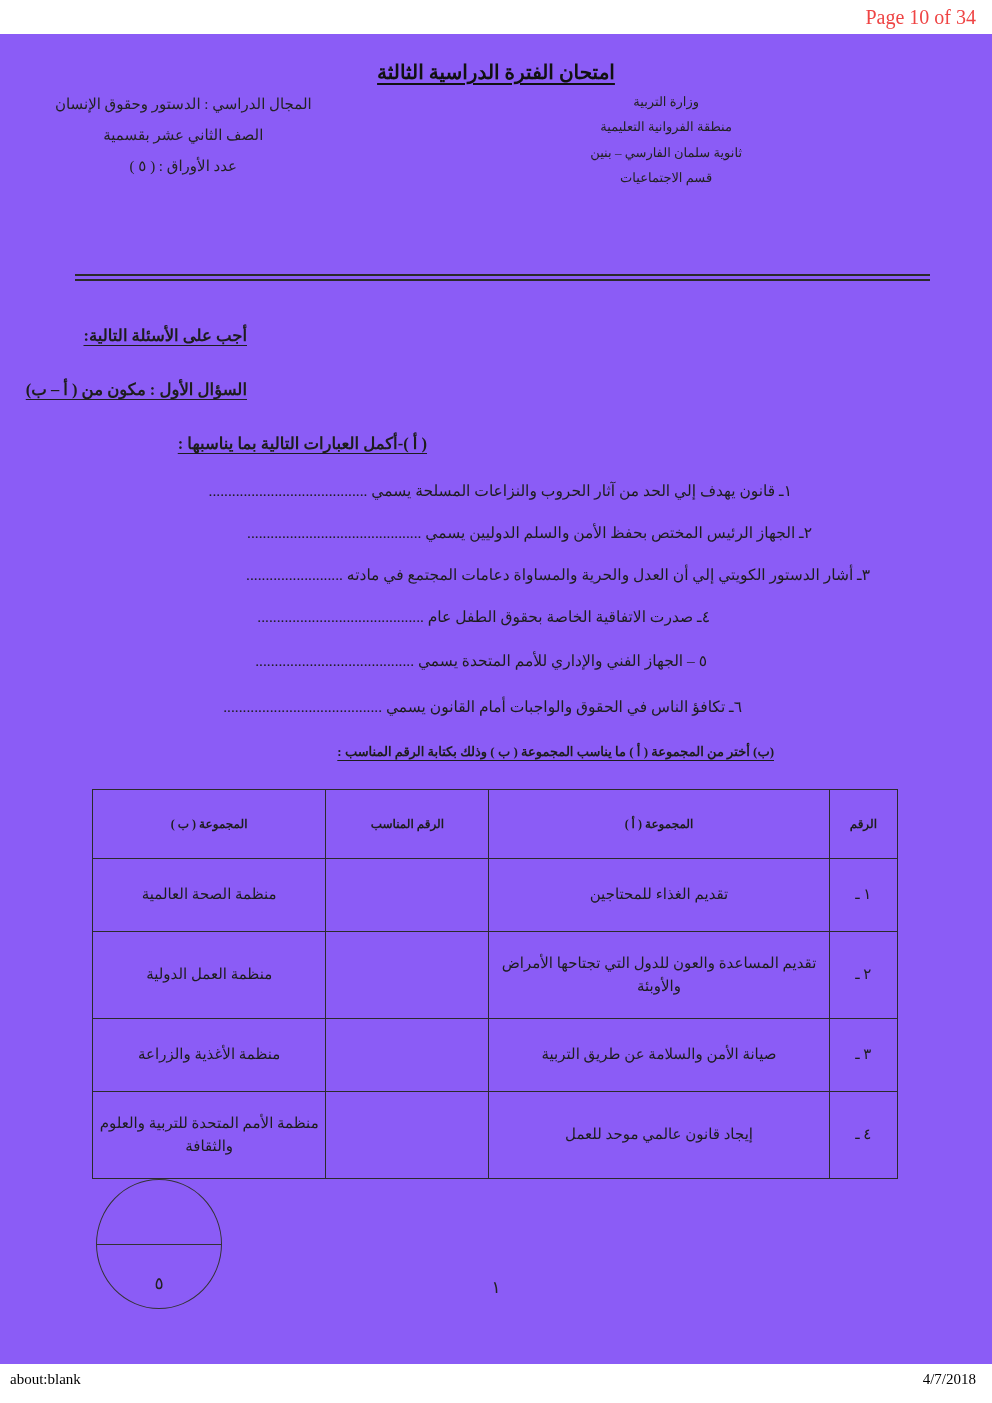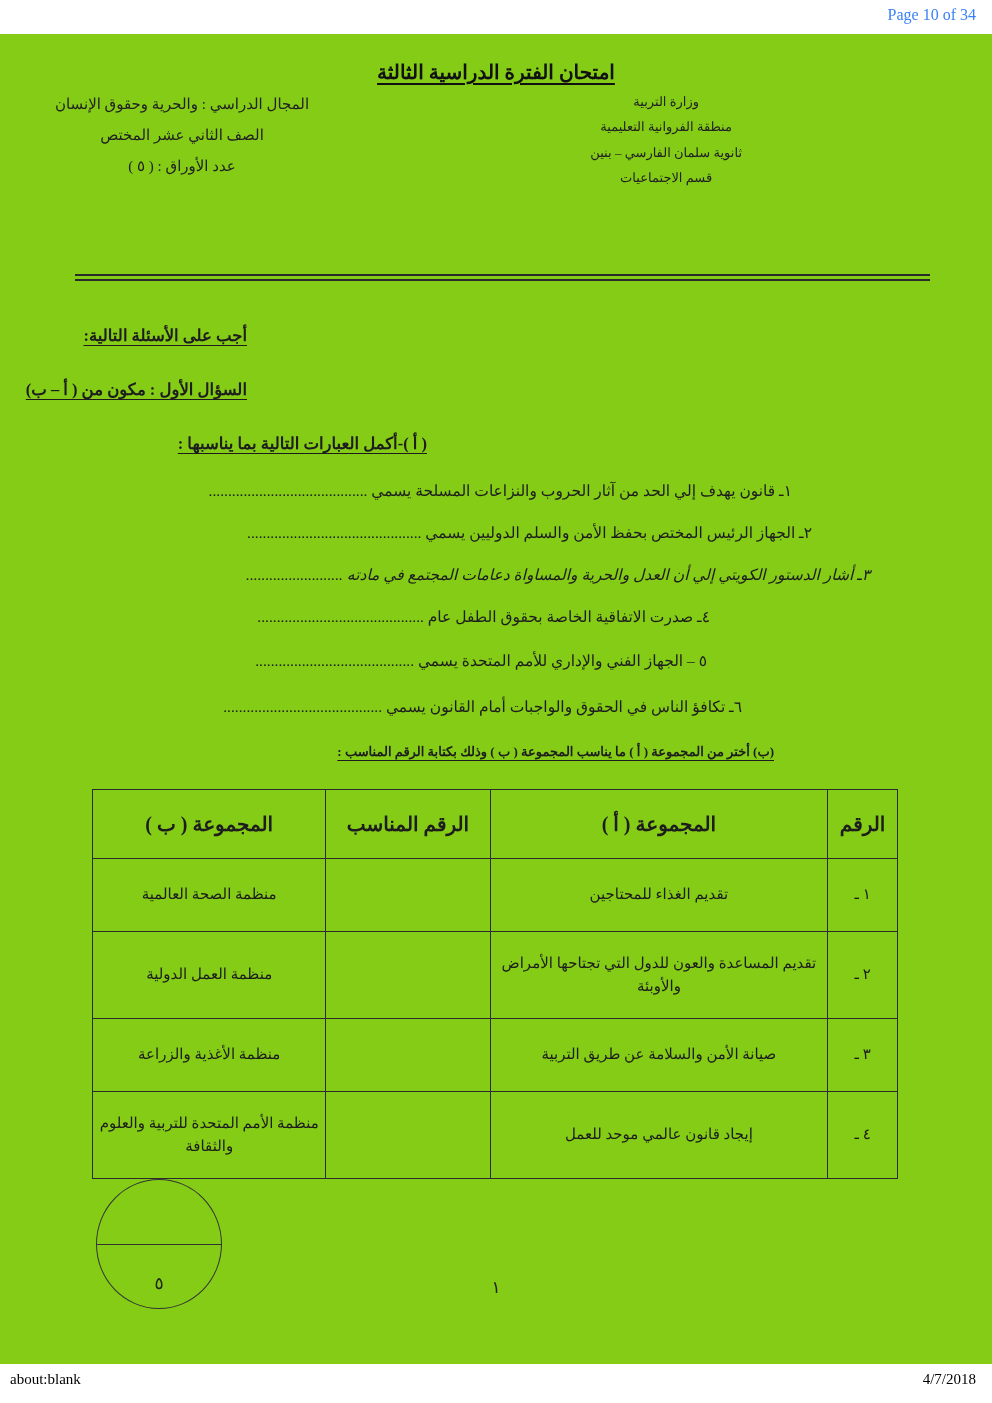--- a/index.html
+++ b/index.html
@@ -23,22 +23,22 @@
     left: 0;
     width: 992px;
     height: 22px;
     direction: ltr;
   }
   .print-header .page-of {
     position: absolute;
     right: 16px;
     top: 0;
     font-family: "Liberation Serif", serif;
-    font-size: 16px;
-    color: #3b82f6;
+    font-size: 20px;
+    color: #ef4444;
   }
   .print-footer {
     position: absolute;
     bottom: 10px;
     left: 0;
     width: 992px;
     height: 22px;
     direction: ltr;
   }
   .print-footer .blank-url {
@@ -56,21 +56,21 @@
     color: #000;
   }
 
   
   .scan {
     position: absolute;
     top: 34px;
     left: 0;
     width: 992px;
     height: 1330px;
-    background: #84cc16;
+    background: #8b5cf6;
   }
 
   
   .hdr-right {
     position: absolute;
     top: 55px;
     right: 250px;
     text-align: center;
     line-height: 1.95;
     font-size: 13px;
@@ -149,21 +149,21 @@
     border: 1.4px solid #2b2b2b;
     text-align: center;
     vertical-align: middle;
     font-size: 15px;
     color: #1d1d1d;
     padding: 10px 6px;
     line-height: 1.55;
   }
   table.match th {
     font-weight: bold;
-    font-size: 20px;
+    font-size: 12px;
     height: 48px;
   }
   table.match td.num-col { width: 58px; }
   table.match td.a-col   { width: 352px; }
   table.match td.mid-col { width: 160px; }
   table.match td.b-col   { width: 236px; }
   table.match tr.row td { height: 52px; }
   table.match tr.row-tall td { height: 66px; }
 
   
@@ -217,22 +217,22 @@
   </div>
 
   <div class="hdr-right">
     <div>وزارة التربية</div>
     <div>منطقة الفروانية التعليمية</div>
     <div>ثانوية سلمان الفارسي – بنين</div>
     <div>قسم الاجتماعيات</div>
   </div>
 
   <div class="hdr-left">
-    <div>المجال الدراسي : والحرية وحقوق الإنسان</div>
-    <div>الصف الثاني عشر المختص</div>
+    <div>المجال الدراسي : الدستور وحقوق الإنسان</div>
+    <div>الصف الثاني عشر بقسمية</div>
     <div>عدد الأوراق : ( ٥ )</div>
   </div>
 
   <div class="rule"></div>
 
   <div class="body-line u bold" style="top:292px; right:745px;">أجب على الأسئلة التالية:</div>
 
   <div class="body-line u bold" style="top:346px; right:745px;">السؤال الأول : مكون من ( أ – ب)</div>
 
   <div class="body-line u bold" style="top:400px; right:565px;">( أ )-أكمل العبارات التالية بما يناسبها :</div>
@@ -240,21 +240,21 @@
   <div class="q-item" style="top:448px; right:200px;">
     <span>١ـ قانون يهدف إلي الحد من آثار الحروب والنزاعات المسلحة يسمي</span>
     <span class="dots">.........................................</span>
   </div>
 
   <div class="q-item" style="top:490px; right:180px;">
     <span>٢ـ الجهاز الرئيس المختص بحفظ الأمن والسلم الدوليين يسمي</span>
     <span class="dots">.............................................</span>
   </div>
 
-  <div class="q-item" style="top:532px; right:122px;font-style:italic;">
+  <div class="q-item" style="top:532px; right:122px;">
     <span>٣ـ أشار الدستور الكويتي إلي أن العدل والحرية والمساواة دعامات المجتمع في مادته</span>
     <span class="dots">.........................</span>
   </div>
 
   <div class="q-item" style="top:574px; right:282px;">
     <span>٤ـ صدرت الاتفاقية الخاصة بحقوق الطفل عام</span>
     <span class="dots">...........................................</span>
   </div>
 
   <div class="q-item" style="top:618px; right:285px;">

